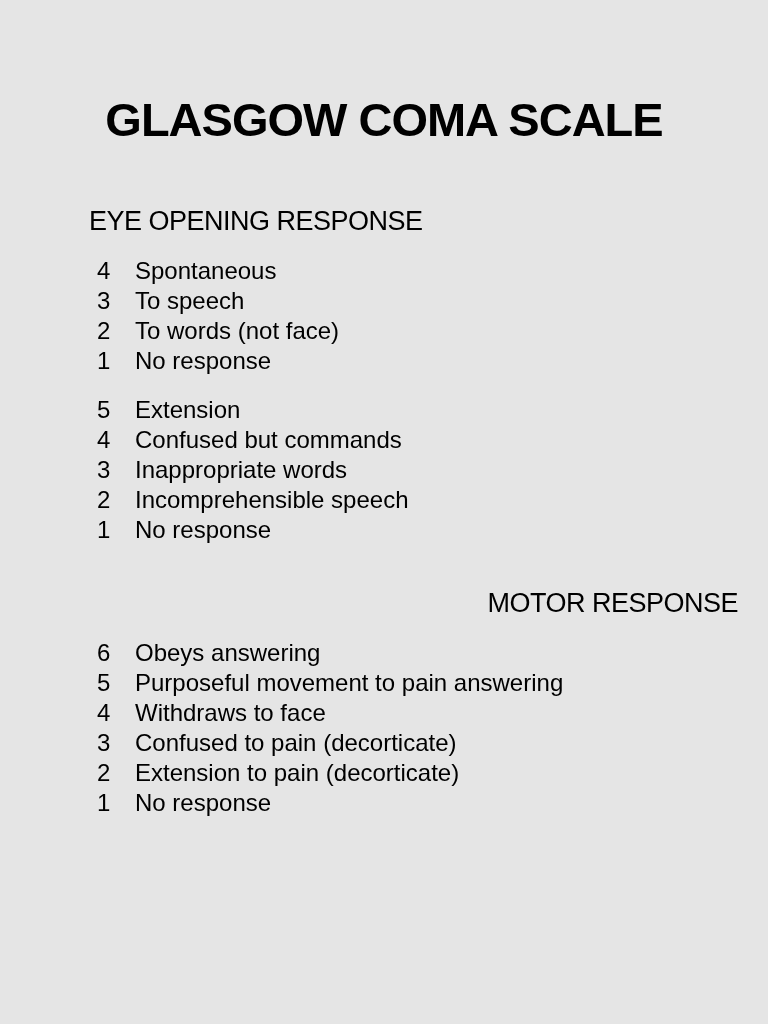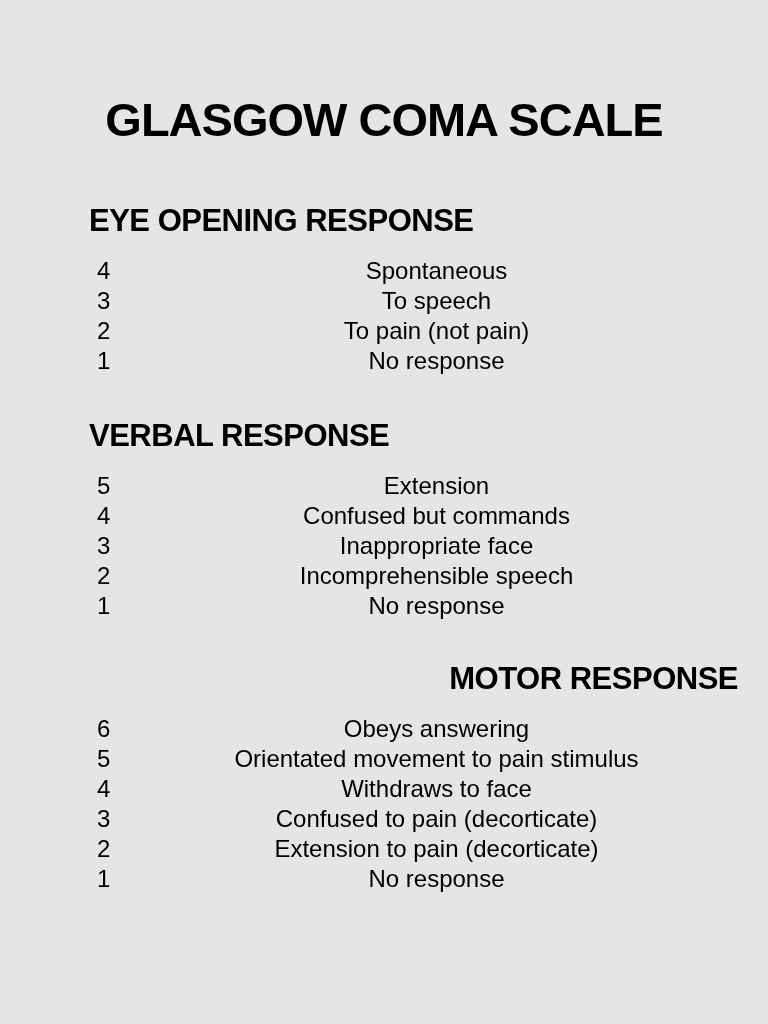--- a/index.html
+++ b/index.html
@@ -25,23 +25,23 @@
     font-weight: bold;
     letter-spacing: -1px;
     white-space: nowrap;
   }
   .section {
     margin-left: 89px;
     margin-right: 30px;
   }
   .section-heading {
     margin: 0;
-    font-size: 31px;
+    font-size: 27px;
     line-height: 32px;
-    font-weight: bold;
+    font-weight: normal;
     letter-spacing: -0.5px;
     white-space: nowrap;
   }
   .sec-eye .section-heading    { margin-top: 61px; }
   .sec-verbal .section-heading { margin-top: 44px; }
   .sec-motor .section-heading  { margin-top: 42px; text-align: right; }
   .rows {
     margin-top: 19px;
     padding-left: 8px;
   }
@@ -51,21 +51,20 @@
     font-size: 24px;
     line-height: 30px;
     white-space: nowrap;
   }
   .score {
     flex: 0 0 38px;
     width: 38px;
   }
   .label {
     flex: 1 1 auto;
-    text-align: center;
   }
 </style>
 </head>
 <body>
 
 <div class="page">
 
   <h1 class="doc-title">GLASGOW COMA SCALE</h1>
 
   <div class="section sec-eye">
@@ -74,43 +73,42 @@
       <div class="row">
         <span class="score">4</span>
         <span class="label">Spontaneous</span>
       </div>
       <div class="row">
         <span class="score">3</span>
         <span class="label">To speech</span>
       </div>
       <div class="row">
         <span class="score">2</span>
-        <span class="label">To pain (not pain)</span>
+        <span class="label">To words (not face)</span>
       </div>
       <div class="row">
         <span class="score">1</span>
         <span class="label">No response</span>
       </div>
     </div>
   </div>
 
   <div class="section sec-verbal">
-    <h2 class="section-heading">VERBAL RESPONSE</h2>
     <div class="rows">
       <div class="row">
         <span class="score">5</span>
         <span class="label">Extension</span>
       </div>
       <div class="row">
         <span class="score">4</span>
         <span class="label">Confused but commands</span>
       </div>
       <div class="row">
         <span class="score">3</span>
-        <span class="label">Inappropriate face</span>
+        <span class="label">Inappropriate words</span>
       </div>
       <div class="row">
         <span class="score">2</span>
         <span class="label">Incomprehensible speech</span>
       </div>
       <div class="row">
         <span class="score">1</span>
         <span class="label">No response</span>
       </div>
     </div>
@@ -118,21 +116,21 @@
 
   <div class="section sec-motor">
     <h2 class="section-heading">MOTOR RESPONSE</h2>
     <div class="rows">
       <div class="row">
         <span class="score">6</span>
         <span class="label">Obeys answering</span>
       </div>
       <div class="row">
         <span class="score">5</span>
-        <span class="label">Orientated movement to pain stimulus</span>
+        <span class="label">Purposeful movement to pain answering</span>
       </div>
       <div class="row">
         <span class="score">4</span>
         <span class="label">Withdraws to face</span>
       </div>
       <div class="row">
         <span class="score">3</span>
         <span class="label">Confused to pain (decorticate)</span>
       </div>
       <div class="row">

